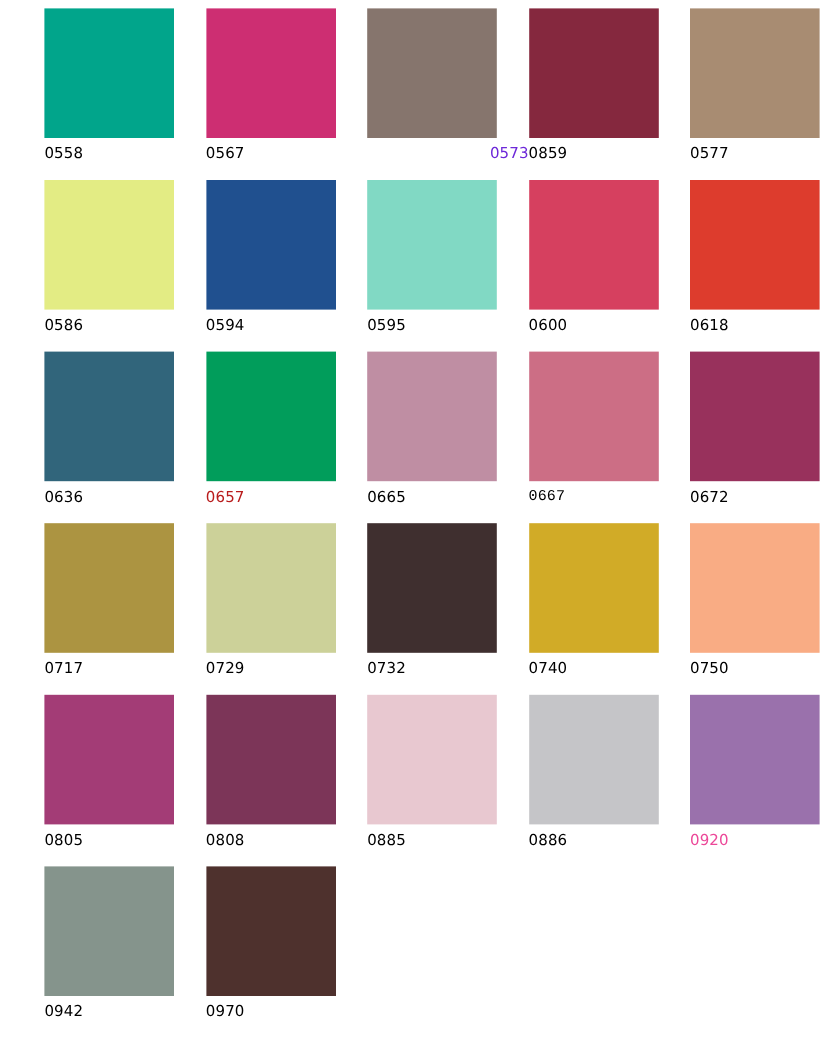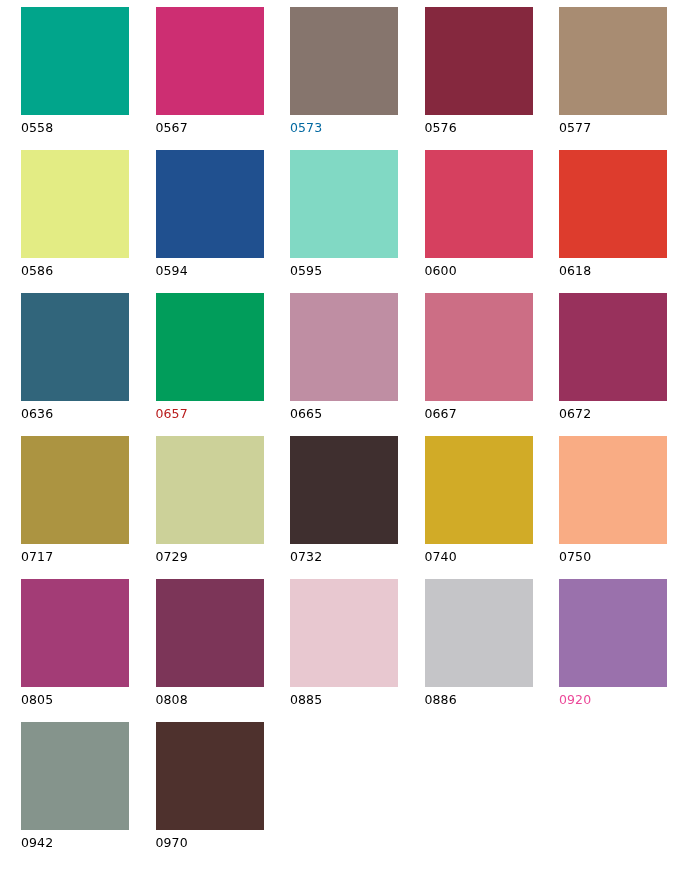--- a/index.html
+++ b/index.html
@@ -12,21 +12,21 @@
     width: 685px;
     height: 871px;
     font-family: "DejaVu Sans", sans-serif;
     overflow: hidden;
   }
   #swatch-grid {
     position: relative;
     width: 685px;
     height: 871px;
     box-sizing: border-box;
-    padding: 7px 0 0 21px;
+    padding: 7px 0 0 37px;
     display: grid;
     grid-template-columns: repeat(5, 134.5px);
     grid-auto-rows: 143px;
     justify-content: start;
     align-content: start;
   }
   .swatch-cell {
     position: relative;
     width: 134.5px;
     height: 143px;
@@ -54,25 +54,25 @@
     <div class="swatch-cell">
       <span class="swatch-chip" style="background-color: rgb(1, 165, 139);"></span>
       <span class="swatch-label" style="color: rgb(0, 0, 0);">0558</span>
     </div>
     <div class="swatch-cell">
       <span class="swatch-chip" style="background-color: rgb(205, 46, 114);"></span>
       <span class="swatch-label" style="color: rgb(0, 0, 0);">0567</span>
     </div>
     <div class="swatch-cell">
       <span class="swatch-chip" style="background-color: rgb(134, 117, 109);"></span>
-      <span class="swatch-label" style="color: #0369a1;">0573</span>
+      <span class="swatch-label" style="color: #6d28d9; text-align: right;">0573</span>
     </div>
     <div class="swatch-cell">
       <span class="swatch-chip" style="background-color: rgb(133, 40, 62);"></span>
-      <span class="swatch-label" style="color: rgb(0, 0, 0);">0576</span>
+      <span class="swatch-label" style="color: rgb(0, 0, 0);">0859</span>
     </div>
     <div class="swatch-cell">
       <span class="swatch-chip" style="background-color: rgb(168, 140, 114);"></span>
       <span class="swatch-label" style="color: rgb(0, 0, 0);">0577</span>
     </div>
     <div class="swatch-cell">
       <span class="swatch-chip" style="background-color: rgb(227, 236, 132);"></span>
       <span class="swatch-label" style="color: rgb(0, 0, 0);">0586</span>
     </div>
     <div class="swatch-cell">
@@ -98,21 +98,21 @@
     <div class="swatch-cell">
       <span class="swatch-chip" style="background-color: rgb(1, 157, 91);"></span>
       <span class="swatch-label" style="color: #b91c1c;">0657</span>
     </div>
     <div class="swatch-cell">
       <span class="swatch-chip" style="background-color: rgb(191, 142, 163);"></span>
       <span class="swatch-label" style="color: rgb(0, 0, 0);">0665</span>
     </div>
     <div class="swatch-cell">
       <span class="swatch-chip" style="background-color: rgb(204, 110, 133);"></span>
-      <span class="swatch-label" style="color: rgb(0, 0, 0);">0667</span>
+      <span class="swatch-label" style="color: rgb(0, 0, 0); font-family: Liberation Mono, monospace;">0667</span>
     </div>
     <div class="swatch-cell">
       <span class="swatch-chip" style="background-color: rgb(152, 49, 92);"></span>
       <span class="swatch-label" style="color: rgb(0, 0, 0);">0672</span>
     </div>
     <div class="swatch-cell">
       <span class="swatch-chip" style="background-color: rgb(172, 148, 65);"></span>
       <span class="swatch-label" style="color: rgb(0, 0, 0);">0717</span>
     </div>
     <div class="swatch-cell">

